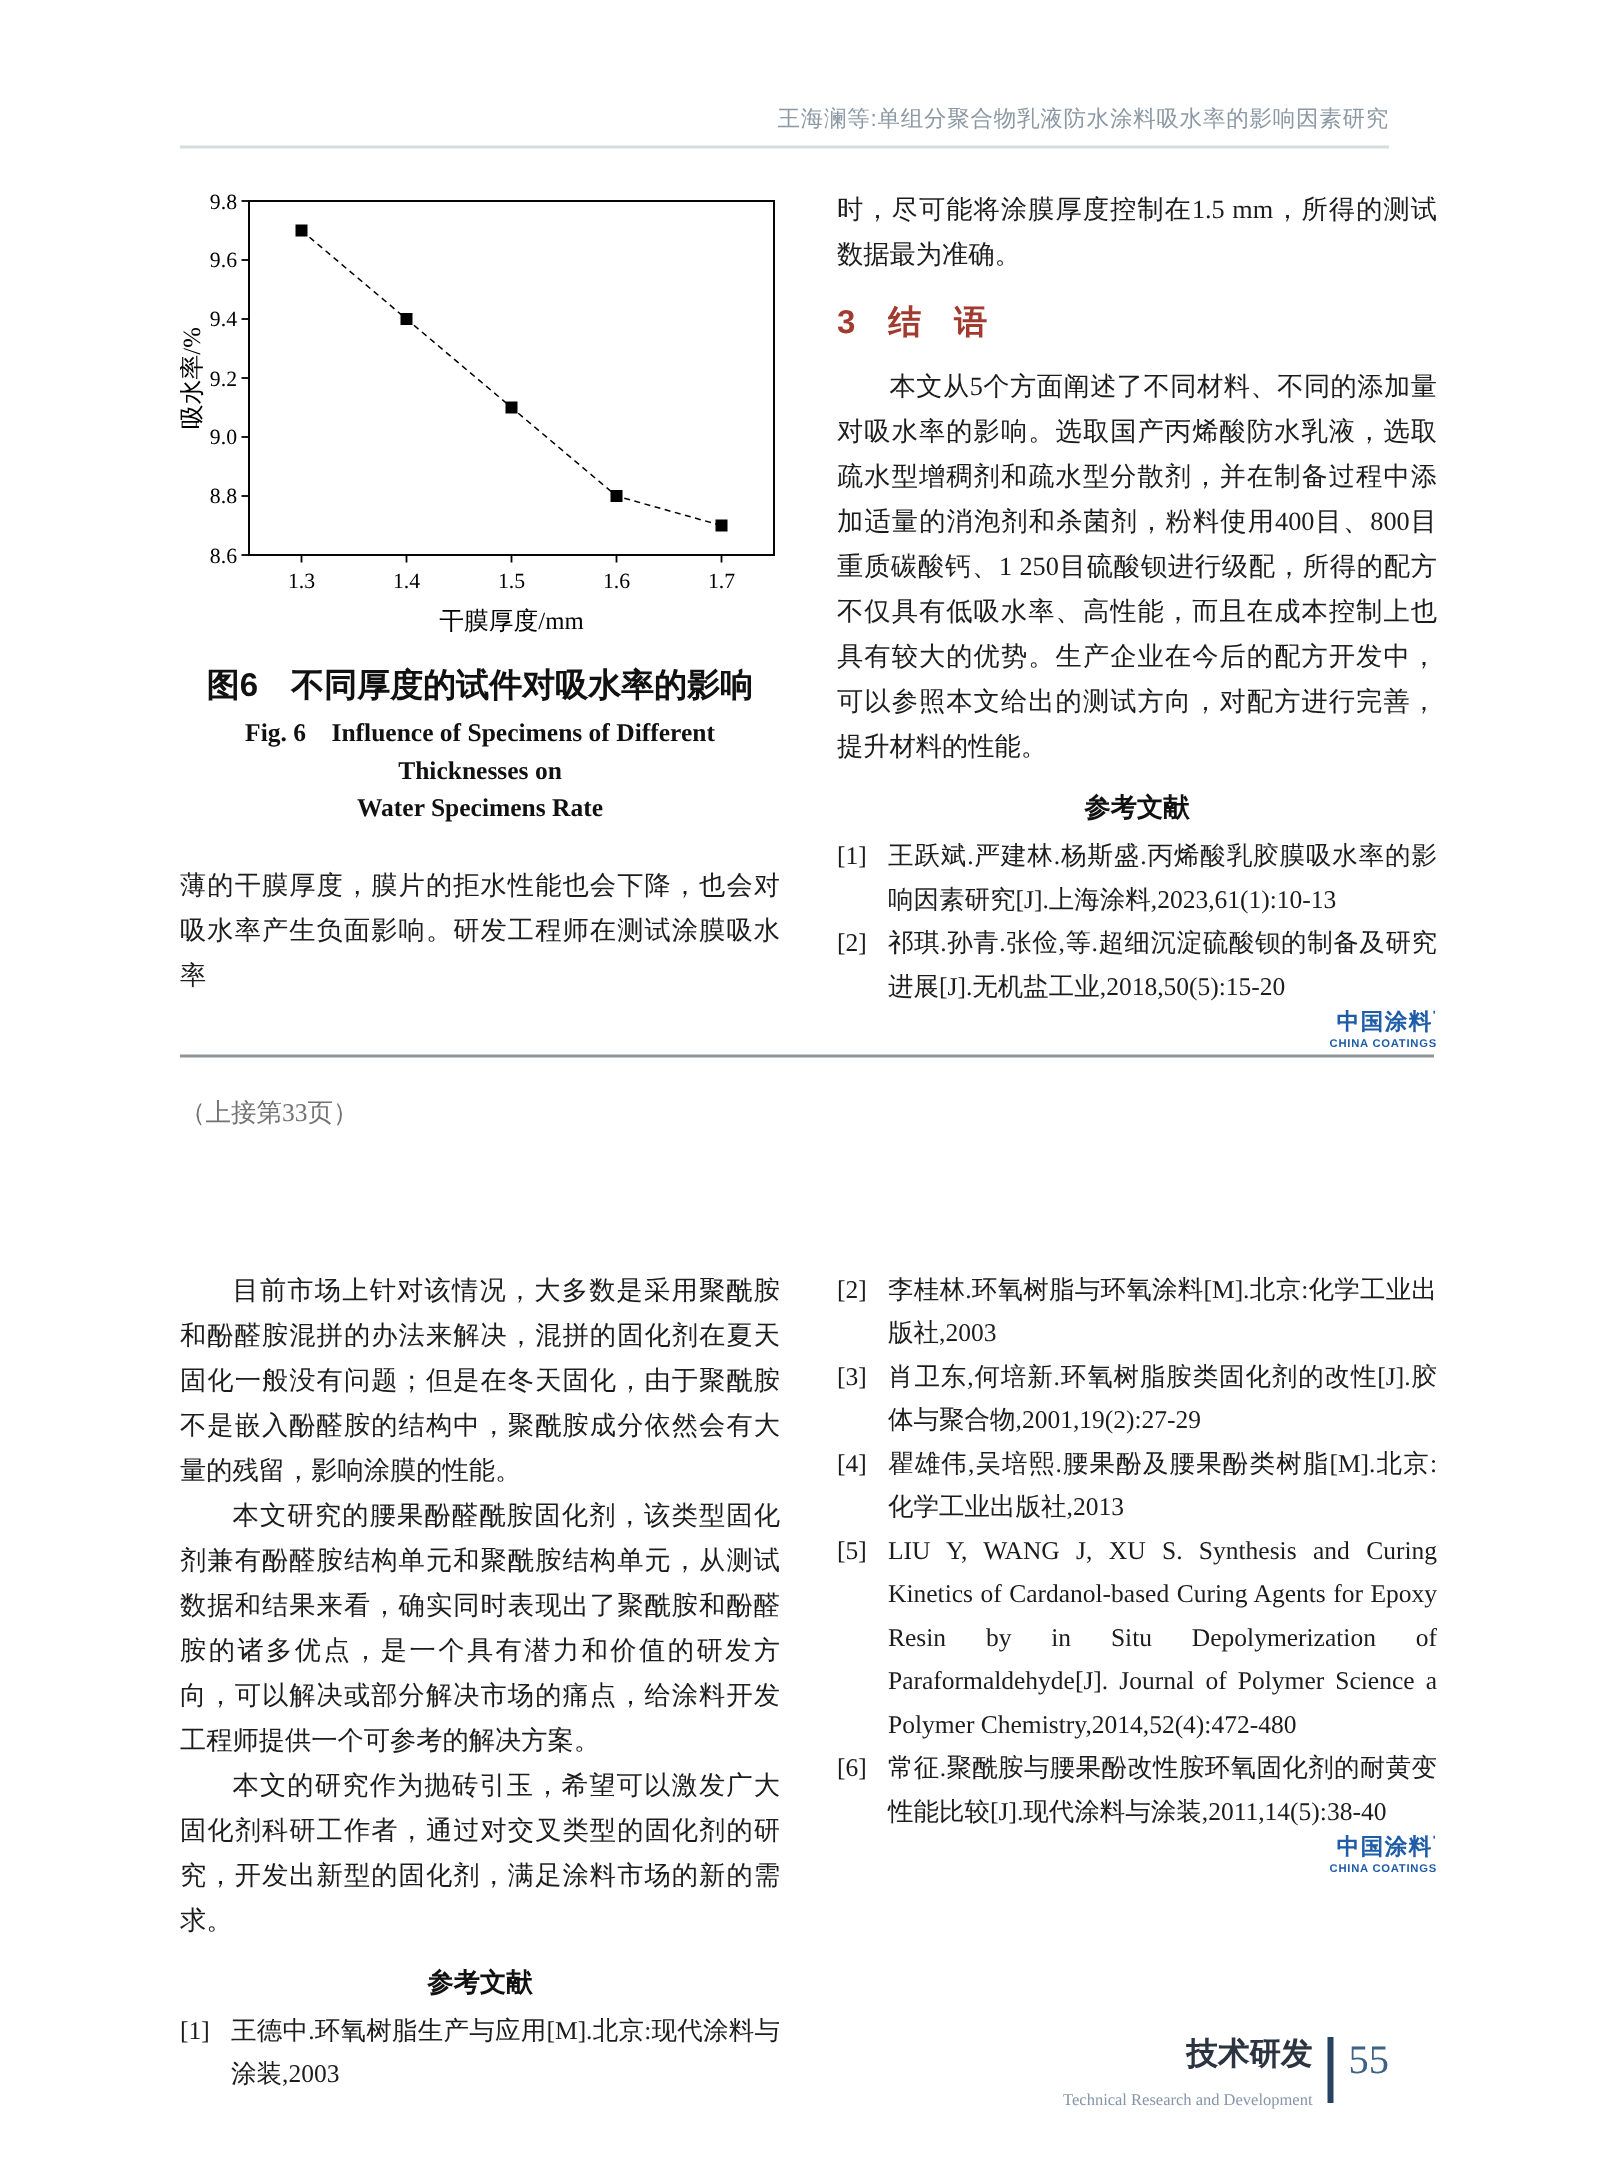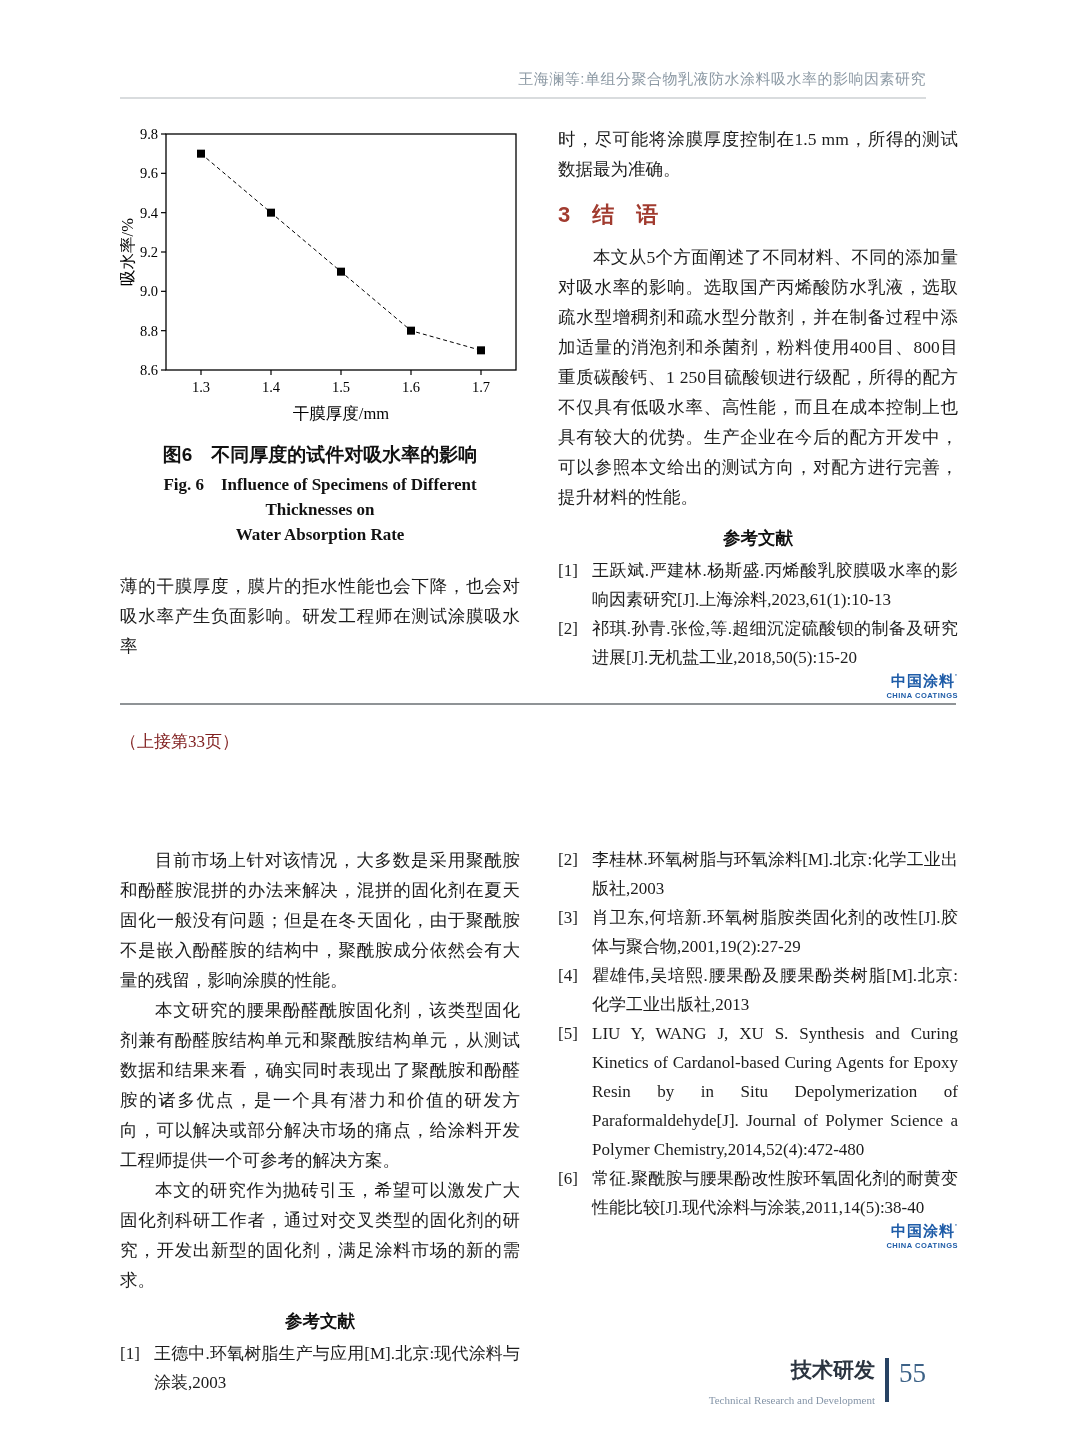--- a/index.html
+++ b/index.html
@@ -25,21 +25,21 @@
   
   .cols{position:absolute;left:120px;right:122px;display:flex;gap:38px;}
   .sec1{top:124px;}
   .sec2{top:845px;}
   .col{width:400px;flex:0 0 400px;}
   
   .chart-wrap{width:400px;height:308px;}
   .fig-cap-zh{
     margin-top:10px;text-align:center;
     font-family:"Liberation Sans","DejaVu Sans",sans-serif;
-    font-weight:bold;font-size:19px;color:#111;
+    font-weight:bold;font-size:22px;color:#111;
   }
   .fig-cap-en{
     margin-top:4px;text-align:center;
     font-weight:bold;font-size:17px;line-height:25px;color:#111;
   }
   
   .para{
     font-size:17.5px;line-height:30px;text-align:justify;
     color:#1c1c1c;margin:0;
   }
@@ -71,21 +71,21 @@
     font-family:"Liberation Sans","DejaVu Sans",sans-serif;
     font-weight:bold;font-size:7.5px;color:#1e5ca8;letter-spacing:.5px;
   }
   
   .section-divider{
     position:absolute;left:120px;top:703px;width:836px;
     border:none;border-top:2px solid #8f9396;margin:0;
   }
   .continuation-note{
     position:absolute;left:120px;top:730px;
-    font-size:17px;color:#7f1d1d;
+    font-size:17px;color:#737373;
   }
   
   .footer{
     position:absolute;top:1358px;right:122px;
     display:flex;align-items:flex-start;
   }
   .footer-left{display:flex;flex-direction:column;align-items:flex-end;margin-right:10px;}
   .footer-zh{
     font-family:"Liberation Sans","DejaVu Sans",sans-serif;
     font-weight:bold;font-size:21px;color:#2b3440;line-height:24px;
@@ -140,21 +140,21 @@
             <rect x="217" y="143.66666666666674" width="8" height="8" fill="#000000"></rect>
             <rect x="287.00000000000006" y="202.6666666666665" width="8" height="8" fill="#000000"></rect>
             <rect x="356.99999999999994" y="222.33333333333343" width="8" height="8" fill="#000000"></rect>
             <text x="221" y="295" text-anchor="middle" font-size="16.5">干膜厚度/mm</text>
             <text x="13" y="128" text-anchor="middle" font-size="16.5" transform="rotate(-90 13 128)">吸水率/%</text>
           </svg>
       </div>
       <div class="fig-cap-zh">图6　不同厚度的试件对吸水率的影响</div>
       <div class="fig-cap-en">
         <div>Fig. 6　Influence of Specimens of Different Thicknesses on</div>
-        <div>Water Absorption Rate</div>
+        <div>Water Specimens Rate</div>
       </div>
       <p class="para left-body">薄的干膜厚度，膜片的拒水性能也会下降，也会对吸水率产生负面影响。研发工程师在测试涂膜吸水率</p>
     </div>
 
     <div class="col">
       <p class="para">时，尽可能将涂膜厚度控制在1.5 mm，所得的测试数据最为准确。</p>
       <div class="sec-heading">3　结　语</div>
       <p class="para indent">本文从5个方面阐述了不同材料、不同的添加量对吸水率的影响。选取国产丙烯酸防水乳液，选取疏水型增稠剂和疏水型分散剂，并在制备过程中添加适量的消泡剂和杀菌剂，粉料使用400目、800目重质碳酸钙、1 250目硫酸钡进行级配，所得的配方不仅具有低吸水率、高性能，而且在成本控制上也具有较大的优势。生产企业在今后的配方开发中，可以参照本文给出的测试方向，对配方进行完善，提升材料的性能。</p>
       <div class="refs-title">参考文献</div>
       <div class="ref-item">

